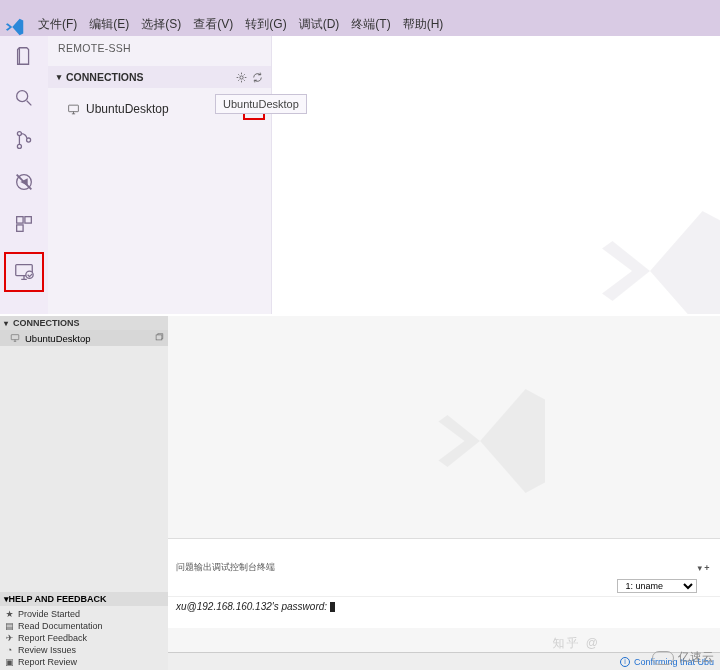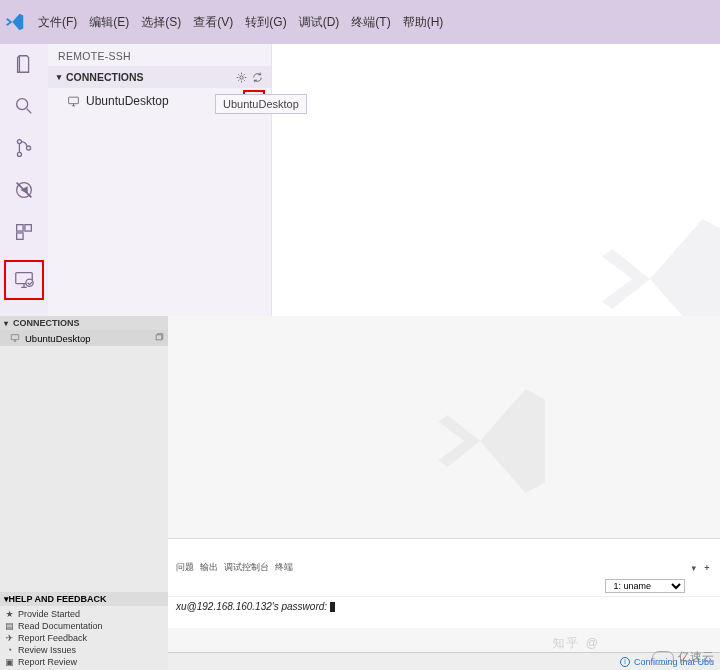--- a/index.html
+++ b/index.html
@@ -1,33 +1,33 @@
 <!DOCTYPE html>
 <html><head>
 <meta charset="utf-8">
 <style>
 * { margin:0; padding:0; box-sizing:border-box; font-family:"Segoe UI","Microsoft YaHei",sans-serif; }
 body { width:720px; height:670px; background:#fff; overflow:hidden; position:relative; }
 
 
 .top-shot { position:relative; height:306px; }
 
-.menubar { height:44px; background:#d9cbe4; display:flex; align-items:center; padding:6px 4px; color:#333; }
+.menubar { height:36px; background:#d9cbe4; display:flex; align-items:flex-start; padding:16px 4px; color:#333; }
 .menubar .vsc-logo { width:22px; height:22px; display:flex; align-items:center; justify-content:center; margin-right:6px; }
 .menubar .menu-item { font-size:12px; padding:0 6px; cursor:default; }
 .menubar .app-title { margin-left:auto; margin-right:auto; font-size:11.5px; color:#333; position:absolute; left:0; right:0; text-align:center; pointer-events:none; }
 .menubar .menu-items { display:flex; z-index:1; }
 
 .workspace { display:flex; height:278px; }
 .activity-bar { width:48px; background:#f1ebf7; display:flex; flex-direction:column; align-items:center; padding-top:6px; gap:14px; }
 .activity-bar .ab-item { width:28px; height:28px; display:flex; align-items:center; justify-content:center; color:#7b6b8c; }
 .activity-bar svg { width:22px; height:22px; stroke:#7b6b8c; fill:none; stroke-width:1.4; }
 .ab-highlight { border:2px solid #e10000; padding:4px; position:relative; }
 
-.sidebar { width:224px; background:#f4f1f8; border-right:1px solid #e6e1ee; display:flex; flex-direction:column; }
+.sidebar { width:224px; background:#f4f1f8; border-right:1px solid #e6e1ee; display:flex; flex-direction:column;gap:8px; }
 .sidebar .panel-title { font-size:10.5px; color:#5a5a5a; padding:6px 10px 4px; letter-spacing:.3px; }
 .section-header { display:flex; align-items:center; font-size:10.5px; font-weight:600; color:#2f2f2f; padding:3px 6px; background:#ece6f3; }
 .section-header .chev { width:10px; text-align:center; font-size:9px; margin-right:2px; }
 .section-header .label { flex:1; }
 .section-header .hdr-icon { width:16px; height:16px; display:flex; align-items:center; justify-content:center; color:#4d4d4d; }
 .section-header .hdr-icon svg { width:13px; height:13px; stroke:currentColor; fill:none; stroke-width:1.4; }
 
 .conn-item { display:flex; align-items:center; font-size:12px; color:#2b2b2b; padding:2px 6px 2px 18px; }
 .conn-item .mon-icon { width:14px; height:14px; margin-right:6px; display:flex; align-items:center; justify-content:center; }
 .conn-item .mon-icon svg { width:13px; height:13px; stroke:#555; fill:none; stroke-width:1.4; }
@@ -58,21 +58,21 @@
 .bs-help-hdr { display:flex; align-items:center; background:#dcdcdc; padding:2px 4px; font-weight:600; font-size:9px; }
 .bs-help-list { padding:2px 4px; }
 .bs-help-item { display:flex; align-items:center; font-size:9px; color:#333; padding:1px 0; }
 .bs-help-item .hi-icon { width:11px; margin-right:3px; text-align:center; font-size:9px; color:#555; }
 
 .bs-main { flex:1; background:#f6f6f6; display:flex; flex-direction:column; position:relative; }
 .welcome-logo { position:absolute; left:260px; top:60px; width:130px; height:130px; opacity:.06; }
 .welcome-logo svg { width:100%; height:100%; fill:#555; }
 
 .term-panel { margin-top:222px; background:#fff; border-top:1px solid #ddd; height:90px; display:flex; flex-direction:column; }
-.term-tabs { display:flex; align-items:center; font-size:9px; color:#555; padding:3px 8px; gap:6px; border-bottom:1px solid #eee; }
+.term-tabs { display:flex; align-items:center; font-size:9px; color:#555; padding:3px 8px; gap:0; border-bottom:1px solid #eee; }
 .term-tabs .ttab { cursor:default; }
 .term-tabs .spacer { flex:1; }
 .term-tabs select { font-size:9px; border:1px solid #bbb; padding:0 3px; background:#fff; width:80px; height:14px;margin-top:37px; }
 .term-tabs .plus { width:10px; text-align:center; font-weight:bold; }
 .term-body { font-family:Consolas,monospace; font-size:10px; padding:4px 8px; color:#222;font-style:italic; }
 .term-body .cursor { display:inline-block; width:5px; height:10px; background:#222; vertical-align:text-bottom; }
 
 .statusbar { position:absolute; bottom:0; left:0; right:0; height:18px; background:#eee; border-top:1px solid #ccc; display:flex; align-items:center; font-size:9px; color:#1f6fd0; padding:0 6px; }
 .statusbar .sb-right { margin-left:auto; display:flex; align-items:center; gap:4px;justify-content:center; }
 .statusbar .info-icon { width:10px; height:10px; border:1px solid #1f6fd0; border-radius:50%; display:flex; align-items:center; justify-content:center; font-size:7px; }

